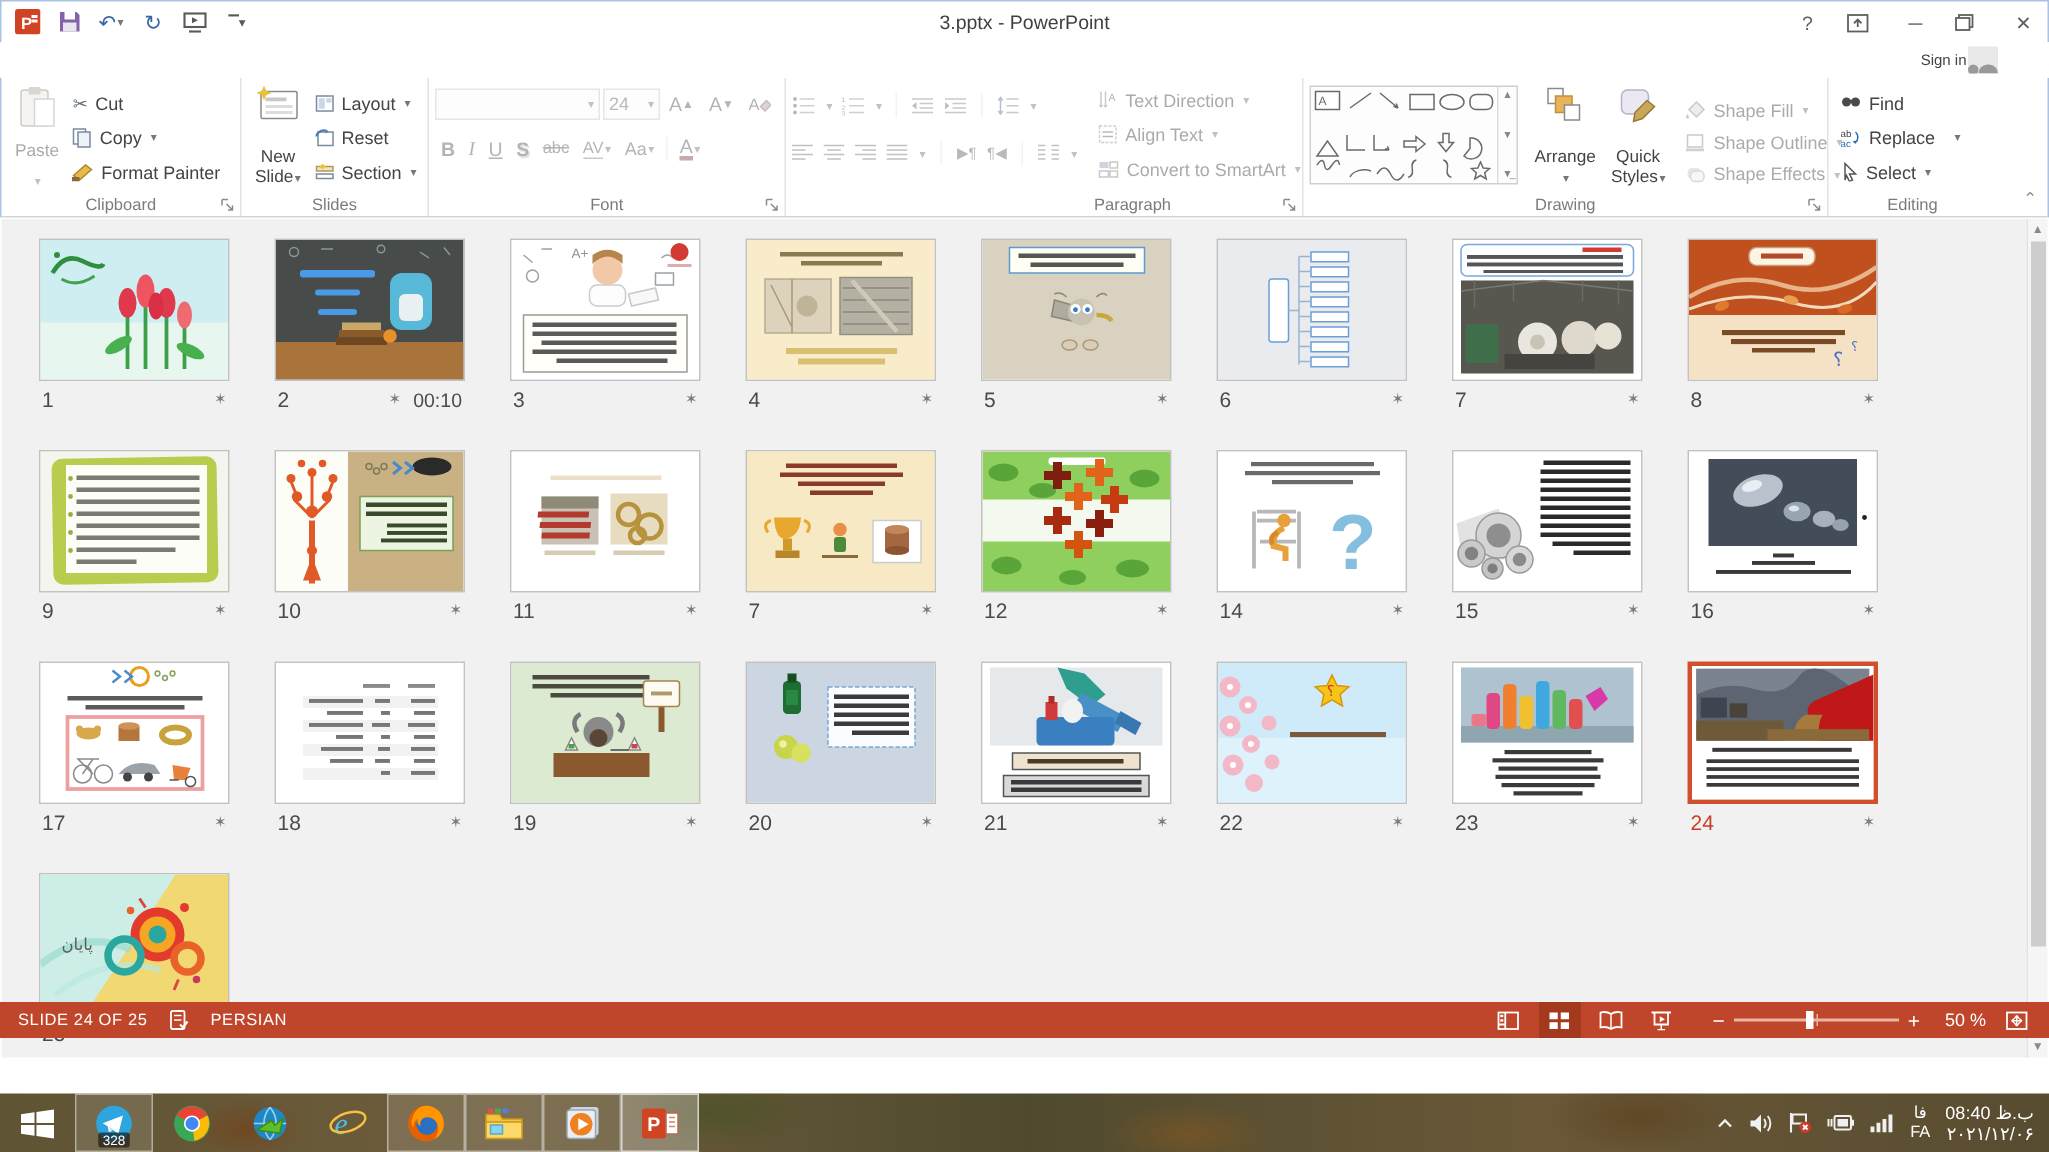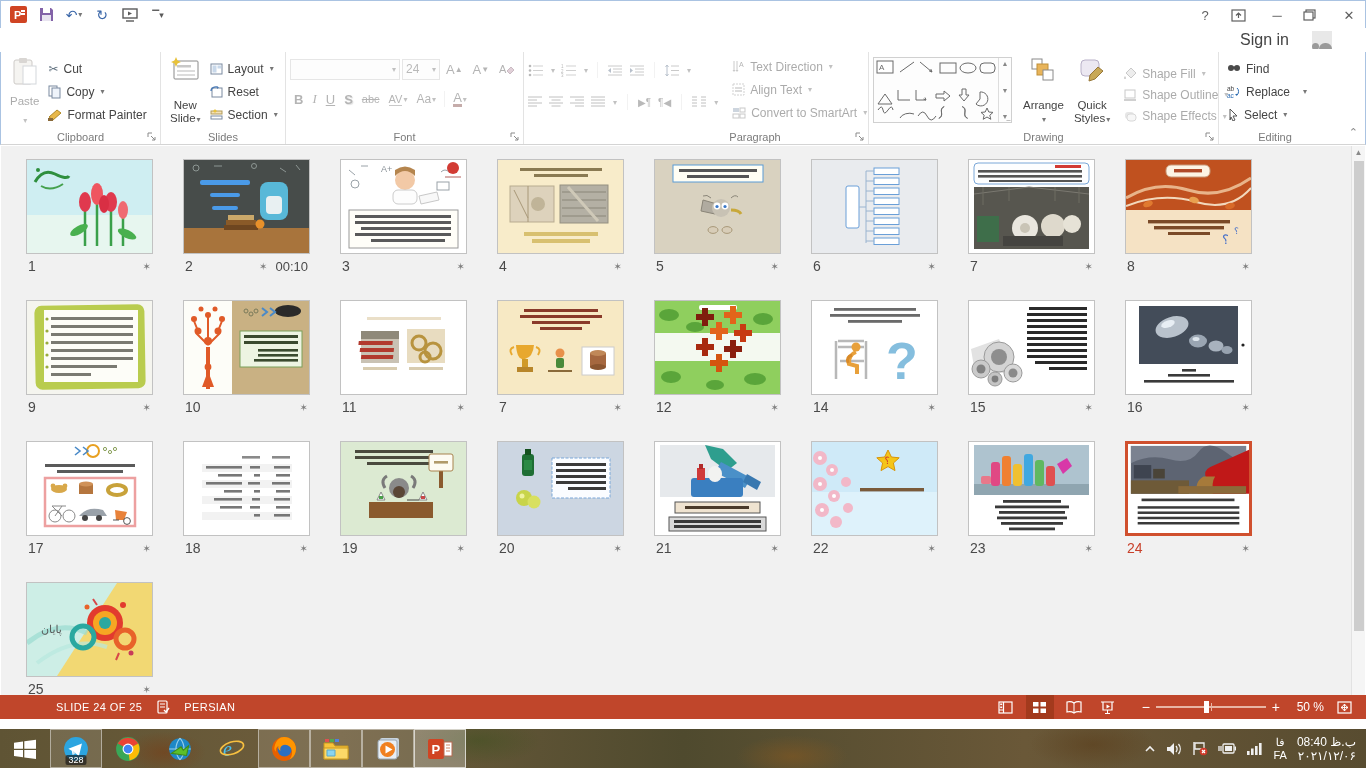--- a/index.html
+++ b/index.html
@@ -18,21 +18,21 @@
   #win-controls { position:absolute; right:6px; top:0; height:28px; display:flex; align-items:center; gap:16px;
     color:#5f5f5f; font-size:13px; }
   .winbtn { width:20px; text-align:center; }
 
   
   #tabrow { position:absolute; left:0; top:28px; width:1366px; height:24px; background:#fff;
     border-left:1px solid #aac3e2; border-right:1px solid #aac3e2; display:flex; align-items:flex-end; }
   .tab { font-size:12px; color:#4c4c4c; padding:4px 16px 5px; letter-spacing:.2px; }
   #tab-file { background:#c8402a; color:#fff; padding:5px 22px 5px; margin-left:1px; }
   .tab.active { color:#c8402a; background:#fff; border:1px solid #d5d5d5; border-bottom:none; }
-  #signin { position:absolute; right:34px; top:31px; font-size:16px; color:#444; display:flex; gap:23px; align-items:center;}
+  #signin { position:absolute; right:34px; top:31px; font-size:10px; color:#444; display:flex; gap:1px; align-items:center;}
   #avatar { width:20px; height:18px; background:#e8e8e8; display:flex; align-items:flex-end; justify-content:center; overflow:hidden;}
   #avatar .head{width:7px;height:7px;border-radius:50%;background:#9a9a9a;margin-bottom:-1px;}
   #avatar .body{width:13px;height:6px;border-radius:6px 6px 0 0;background:#9a9a9a;}
 
   
   #ribbon { position:absolute; left:0; top:52px; width:1366px; height:93px; background:#fff;
     border-bottom:1px solid #d4d4d4; border-left:1px solid #aac3e2; border-right:1px solid #aac3e2;
     display:flex; }
   .group { position:relative; border-right:1px solid #e3e3e3; padding:3px 4px 16px; height:92px; }
   .glabel { position:absolute; bottom:1px; left:0; right:0; text-align:center; font-size:11px; color:#7b7b7b; }
@@ -68,22 +68,22 @@
 
   
   #vscroll { position:absolute; right:1px; top:146px; width:14px; height:559px; background:#f5f5f5;
     border-left:1px solid #e2e2e2; }
   #vscroll .arr { height:14px; color:#8a8a8a; font-size:8px; text-align:center; line-height:14px; }
   #vscroll .thumbbar { position:absolute; top:15px; left:2px; width:10px; height:470px; background:#cdcdcd; }
   #vscroll .arr.dn { position:absolute; bottom:0; left:0; right:0; }
   #collapse-ribbon { position:absolute; right:8px; top:126px; color:#8a8a8a; font-size:11px; }
 
   
-  #statusbar { position:absolute; left:0; top:695px; width:1366px; height:24px; background:#c0462b;
-    color:#fff; display:flex; align-items:center; font-size:11px;padding-left:44px; }
+  #statusbar { position:absolute; left:0; top:668px; width:1366px; height:24px; background:#c0462b;
+    color:#fff; display:flex; align-items:center; font-size:11px; }
   #statusbar .left { display:flex; align-items:center; gap:14px; padding-left:12px; letter-spacing:.4px; }
   #statusbar .right { margin-left:auto; display:flex; align-items:center; gap:6px; padding-right:8px; }
   .sbtn { width:28px; height:24px; display:flex; align-items:center; justify-content:center; }
   .sbtn.active { background:#a33a1d; }
   #zoomslider { display:flex; align-items:center; gap:6px; margin-left:14px; }
   #zoomslider .track { position:relative; width:110px; height:2px; background:#e8b5a4; }
   #zoomslider .tick { position:absolute; left:50%; top:-3px; width:1px; height:8px; background:#e8b5a4; }
   #zoomslider .handle { position:absolute; left:44%; top:-5px; width:5px; height:12px; background:#fff; }
   #zoom-pct { width:38px; text-align:right; font-size:12px; }
 
@@ -132,20 +132,21 @@
       <span class="qat-ic">↻</span>
       <span class="qat-ic">
         <svg class="mi" width="16" height="14" viewBox="0 0 16 14">
             <rect x="1" y="1" width="14" height="9" fill="none" stroke="#5a5a5a" stroke-width="1.4"></rect>
             <path d="M6 3.5l4 2-4 2z" fill="#5a5a5a"></path>
             <path d="M4 13h8" stroke="#5a5a5a" stroke-width="1.4"></path>
           </svg>
       </span>
       <span class="qat-ic" style="font-size:9px;color:#5a5a5a;">▔▾</span>
     </div>
+    <div id="title-text">3.pptx - PowerPoint</div>
     <div id="win-controls">
       <span class="winbtn">?</span>
       <span class="winbtn">
         <svg class="mi" width="15" height="13" viewBox="0 0 15 13">
             <rect x="1" y="1" width="13" height="11" fill="none" stroke="#5f5f5f" stroke-width="1.2"></rect>
             <path d="M7.5 9V4M5 6.5l2.5-2.5L10 6.5" stroke="#5f5f5f" stroke-width="1.2" fill="none"></path>
           </svg>
       </span>
       <span class="winbtn">─</span>
       <span class="winbtn">

